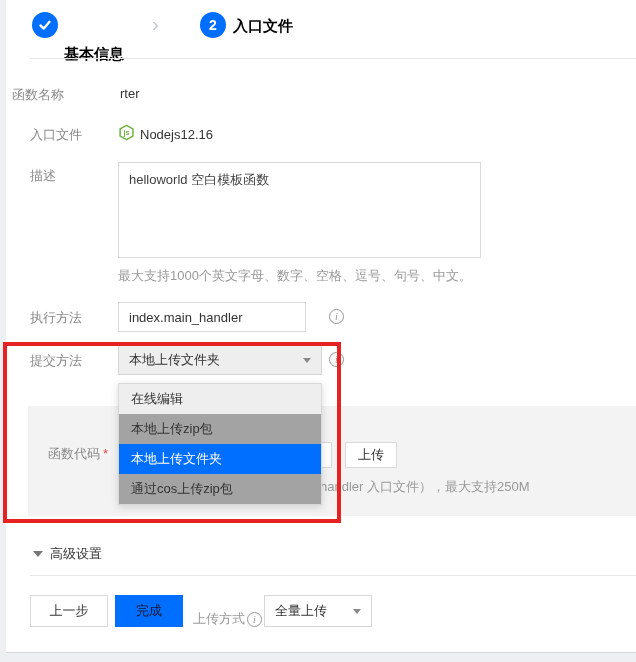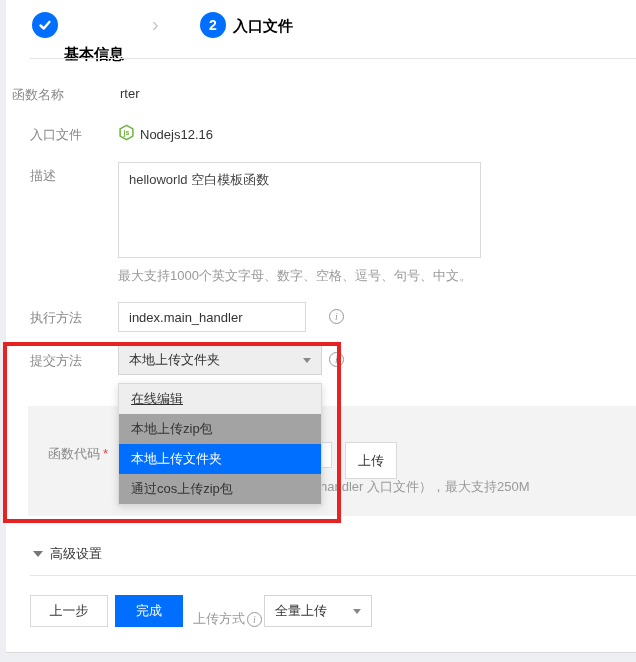--- a/index.html
+++ b/index.html
@@ -65,29 +65,29 @@
   .gray-panel { background:#f3f3f3; }
 
   .dropdown {
     background:#fff; border:1px solid #d9d9d9;
     box-shadow:0 2px 8px rgba(0,0,0,0.15); z-index:5;
   }
   .dropdown-item {
     height:30px; line-height:30px; padding:0 12px; font-size:13px;
     color:#333; cursor:pointer; background:#a3a3a3; overflow:hidden;
   }
-  .dropdown-item.hovered { background:#eeeeee;text-decoration:underline; }
+  .dropdown-item.hovered { background:#eeeeee; }
   .dropdown-item.selected { background:#006eff; color:#fff; }
 
   .btn {
     display:flex; align-items:center; justify-content:center;
     font-size:13px; cursor:pointer;
   }
   .btn-plain { background:#fff; border:1px solid #d9d9d9; color:#333; }
-  .btn-primary { background:#006eff; border:1px solid #006eff; color:#ffffff; }
+  .btn-primary { background:#006eff; border:1px solid #006eff; color:#0f172a; }
 
   .tri-down {
     width:0; height:0; border-left:5px solid transparent;
     border-right:5px solid transparent; border-top:6px solid #777;
     display:inline-block;
   }
 
   .red-rect {
     border:4px solid #e62222; z-index:10; pointer-events:none;
   }
@@ -139,21 +139,21 @@
   <span class="grow">本地上传文件夹</span>
   <span class="caret-down"></span>
 </div>
 <span class="abs info-icon" style="left:329px; top:352px;">i</span>
 
 <div class="abs gray-panel" style="left:28px; top:406px; width:608px; height:110px;"></div>
 <div class="abs form-label" style="left:48px; top:445px;">
   <span>函数代码</span><span class="req-star">*</span>
 </div>
 <div class="abs input-box" style="left:118px; top:442px; width:214px; height:26px;"></div>
-<div class="abs btn btn-plain" style="left:345px; top:442px; width:52px; height:37px;">上传</div>
+<div class="abs btn btn-plain" style="left:345px; top:442px; width:52px; height:26px;">上传</div>
 <div class="abs help-text" style="left:118px; top:478px;">请</div>
 <div class="abs help-text" style="left:320px; top:478px;">handler 入口文件），最大支持250M</div>
 
 <div class="abs dropdown" style="left:118px; top:383px; width:204px;">
   <div class="dropdown-item hovered">在线编辑</div>
   <div class="dropdown-item">本地上传zip包</div>
   <div class="dropdown-item selected">本地上传文件夹</div>
   <div class="dropdown-item">通过cos上传zip包</div>
 </div>
 

